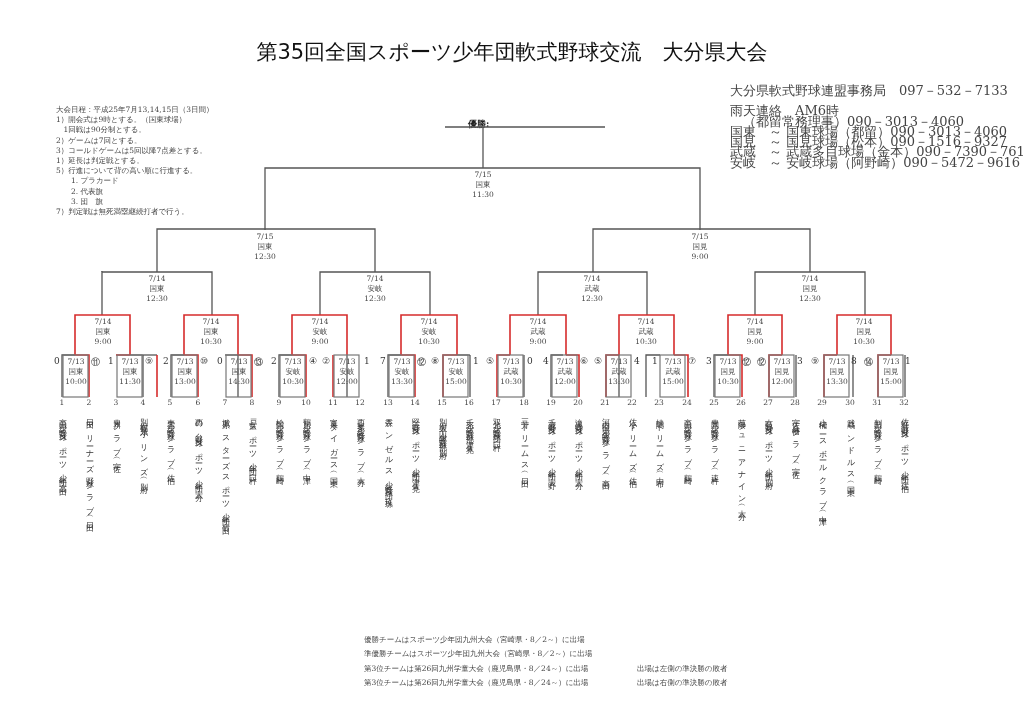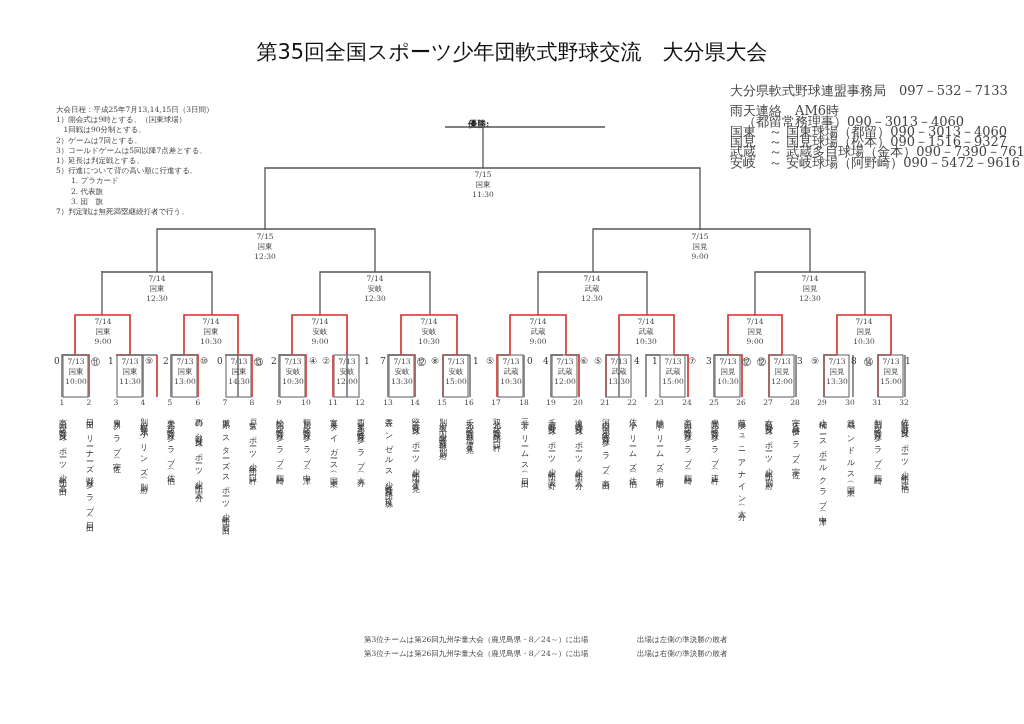--- a/index.html
+++ b/index.html
@@ -394,15 +394,17 @@
 <div class="team" style="left:708px;">豊岡少年野球クラブ（速杵）</div>
 <div class="team" style="left:735px;">荏隈ジュニアナイン（大分）</div>
 <div class="team" style="left:762px;">吉弘野球スポーツ少年団（別府）</div>
 <div class="team" style="left:789px;">宇佐八幡クラブ（宇佐）</div>
 <div class="team" style="left:816px;">小楠ベースボールクラブ（中津）</div>
 <div class="team" style="left:844px;">武蔵コンドルス（国東）</div>
 <div class="team" style="left:871px;">判田少年野球クラブ（鶴崎）</div>
 <div class="team" style="left:898px;">佐野清野球スポーツ少年団（佐伯）</div>
 
 <div class="notes">
+  <div style="position:relative"><span>優勝チームはスポーツ少年団九州大会（宮崎県・8／2～）に出場</span><span class="extra"></span></div>
+  <div style="position:relative"><span>準優勝チームはスポーツ少年団九州大会（宮崎県・8／2～）に出場</span><span class="extra"></span></div>
   <div style="position:relative"><span>第3位チームは第26回九州学童大会（鹿児島県・8／24～）に出場</span><span class="extra">出場は左側の準決勝の敗者</span></div>
   <div style="position:relative"><span>第3位チームは第26回九州学童大会（鹿児島県・8／24～）に出場</span><span class="extra">出場は右側の準決勝の敗者</span></div>
 </div>
 
 </body></html>

